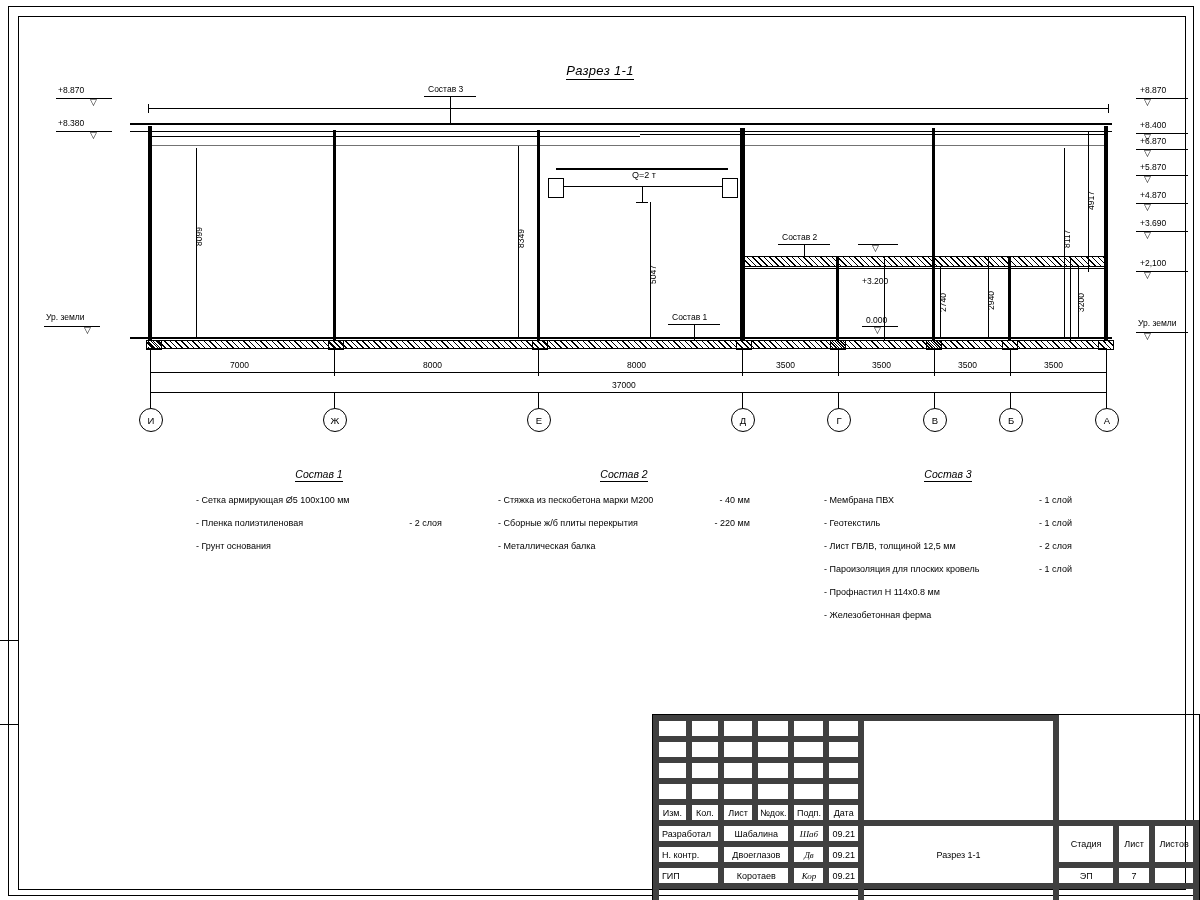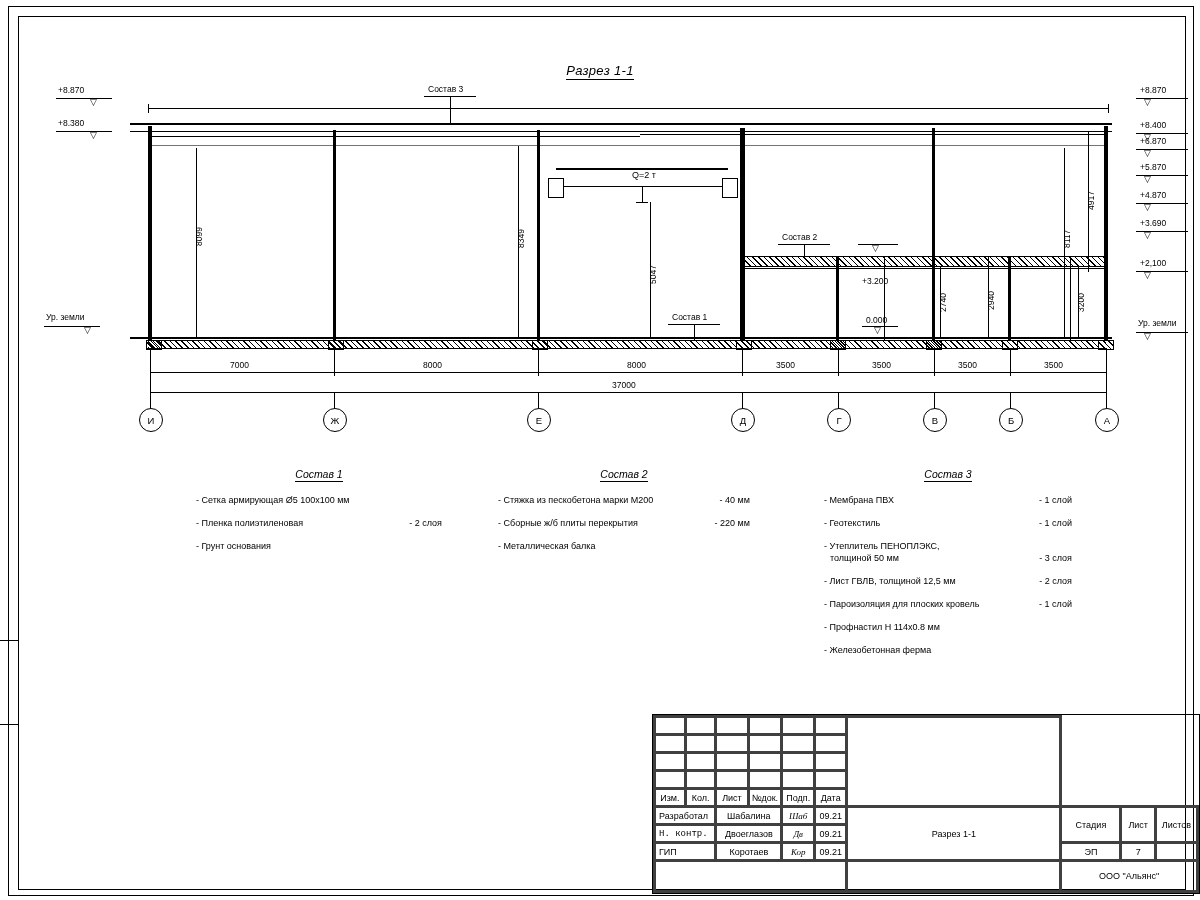--- a/index.html
+++ b/index.html
@@ -43,21 +43,21 @@
   
   .legend{position:absolute;font-size:9px;}
   .legend h4{margin:0 0 14px 0;font-weight:normal;font-style:italic;font-size:10.5px;text-align:center;}
   .legend h4 span{border-bottom:1px solid #000;padding-bottom:1px;}
   .lrow{position:relative;margin-bottom:11px;line-height:12px;}
   .lrow .val{position:absolute;right:0;top:0;}
   .lrow .v2{position:absolute;right:0;top:12px;}
 
   
   .stamp{position:absolute;left:652px;top:714px;border:1px solid #000;}
-  .stamp td{border:3px solid #404040;font-size:9px;padding:0;text-align:center;height:15px;}
+  .stamp td{border:6px solid #404040;font-size:9px;padding:0;text-align:center;height:15px;}
   table{border-collapse:collapse;}
   .sm{font-size:8.5px;}
   .sig{font-family:"Liberation Serif",serif;font-style:italic;font-size:13px;color:#000;}
 </style>
 </head>
 <body>
 
 <div class="sheet">
 
   <div class="frame-outer"></div>
@@ -274,25 +274,20 @@
 
   <div class="legend" style="left:824px;top:468px;width:248px;">
     <h4><span>Состав 3</span></h4>
     <div class="lrow">
       <div>- Мембрана ПВХ</div>
       <div class="val">- 1 слой</div>
     </div>
     <div class="lrow">
       <div>- Геотекстиль</div>
       <div class="val">- 1 слой</div>
-    </div>
-    <div class="lrow" style="height:24px;">
-      <div>- Утеплитель ПЕНОПЛЭКС,</div>
-      <div style="padding-left:6px;">толщиной 50 мм</div>
-      <div class="v2">- 3 слоя</div>
     </div>
     <div class="lrow">
       <div>- Лист ГВЛВ, толщиной 12,5 мм</div>
       <div class="val">- 2 слоя</div>
     </div>
     <div class="lrow">
       <div>- Пароизоляция для плоских кровель</div>
       <div class="val">- 1 слой</div>
     </div>
     <div class="lrow">
@@ -351,21 +346,21 @@
         <td colspan="2" style="text-align:left;padding-left:3px;">Разработал</td>
         <td colspan="2">Шабалина</td>
         <td class="sig">Шаб</td>
         <td class="sm">09.21</td>
         <td rowspan="3" style="width:342px;">Разрез 1-1</td>
         <td rowspan="2" style="width:76px;border-bottom:1px solid #000;">Стадия</td>
         <td rowspan="2" style="width:40px;">Лист</td>
         <td rowspan="2" style="width:46px;">Листов</td>
       </tr>
       <tr>
-        <td colspan="2" style="text-align:left;padding-left:3px;font-family:Liberation Mono, monospace;">Н. контр.</td>
+        <td colspan="2" style="text-align:left;padding-left:3px;">Н. контр.</td>
         <td colspan="2">Двоеглазов</td>
         <td class="sig">Дв</td>
         <td class="sm">09.21</td>
       </tr>
       <tr>
         <td colspan="2" style="text-align:left;padding-left:3px;">ГИП</td>
         <td colspan="2">Коротаев</td>
         <td class="sig">Кор</td>
         <td class="sm">09.21</td>
         <td>ЭП</td>

